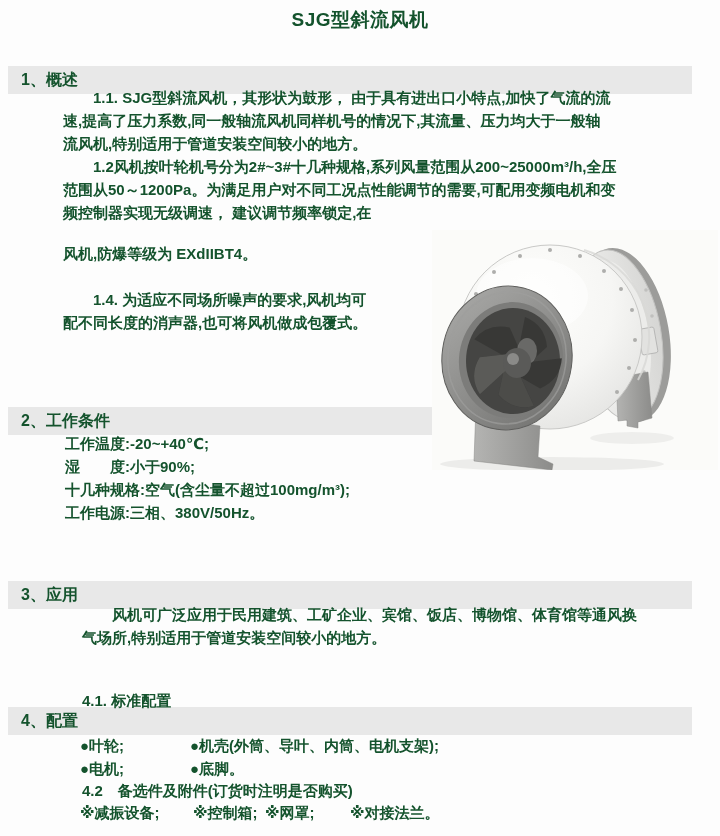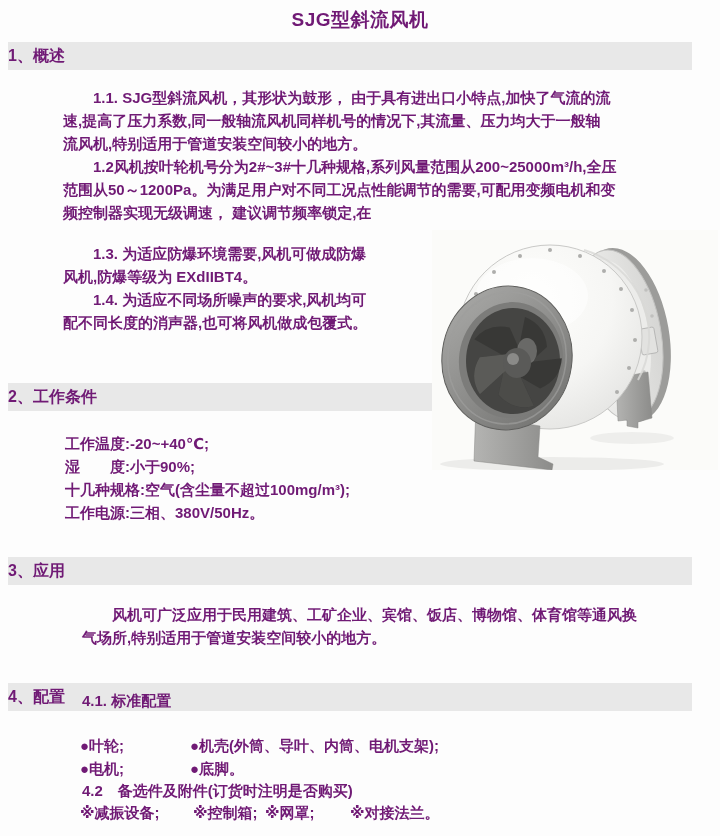--- a/index.html
+++ b/index.html
@@ -5,39 +5,41 @@
   * { box-sizing: border-box; margin: 0; padding: 0; }
   html, body { background: #ffffff; }
   .page {
     position: relative;
     width: 720px;
     height: 836px;
     background: #fdfdfd;
     overflow: hidden;
     font-family: "Liberation Sans", "DejaVu Sans", sans-serif;
     font-weight: 700;
-    color: #701a75;
+    color: #14532d;
   }
   .doc-title {
     position: absolute;
     top: 7px; left: 0;
     width: 100%;
     text-align: center;
     font-size: 19px;
     letter-spacing: 0.5px;
   }
   .bar {
     position: absolute;
     left: 8px;
     width: 684px;
     height: 28px;
     background: #e8e8e8;
     font-size: 16px;
     line-height: 28px;
+    padding-left: 13px;
     z-index: 1;
+    margin-top: 24px;
   }
   .b1 { top: 42px; }
   .b2 { top: 383px; }
   .b3 { top: 557px; }
   .b4 { top: 683px; }
   .block {
     position: absolute;
     z-index: 2;
     font-size: 15px;
     line-height: 23px;
@@ -86,21 +88,20 @@
     <div>流风机,特别适用于管道安装空间较小的地方。</div>
   </div>
 
   <div class="block" id="p12">
     <div class="ind">1.2风机按叶轮机号分为2#~3#十几种规格,系列风量范围从200~25000m³/h,全压</div>
     <div>范围从50～1200Pa。为满足用户对不同工况点性能调节的需要,可配用变频电机和变</div>
     <div>频控制器实现无级调速， 建议调节频率锁定,在</div>
   </div>
 
   <div class="block" id="p13">
-    <div class="ind">1.3. 为适应防爆环境需要,风机可做成防爆</div>
     <div>风机,防爆等级为 EXdIIBT4。</div>
   </div>
 
   <div class="block" id="p14">
     <div class="ind">1.4. 为适应不同场所噪声的要求,风机均可</div>
     <div>配不同长度的消声器,也可将风机做成包覆式。</div>
   </div>
 
   <div class="block" id="cond">
     <div>工作温度:-20~+40℃;</div>

